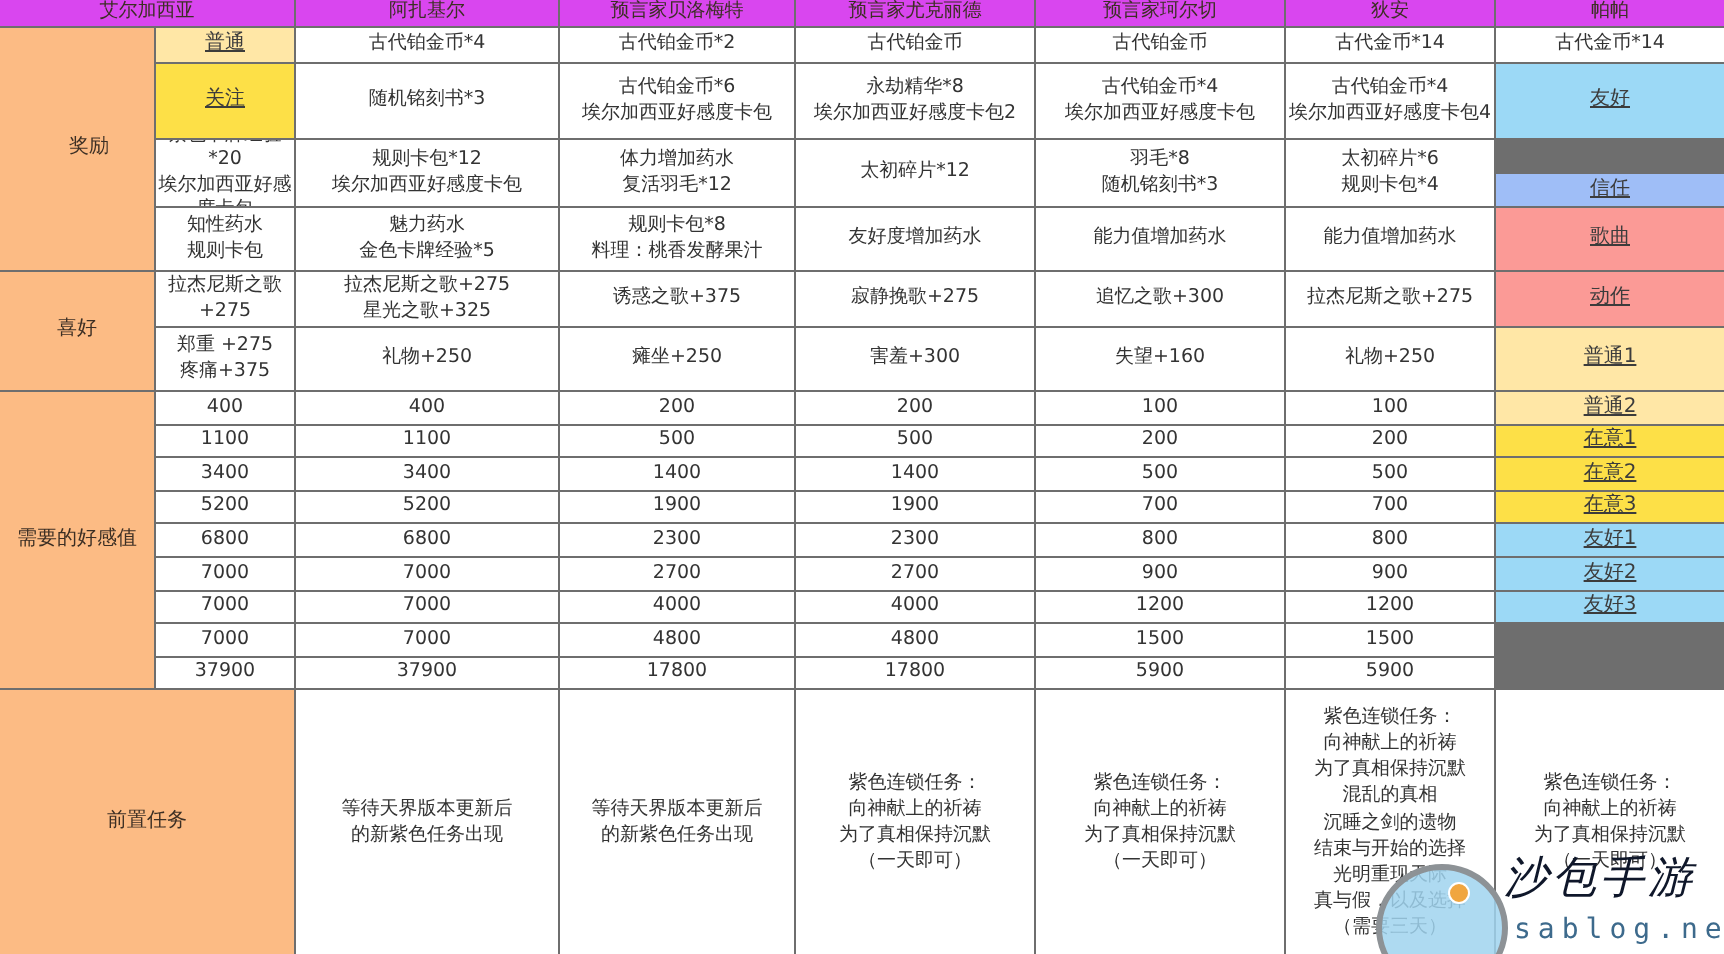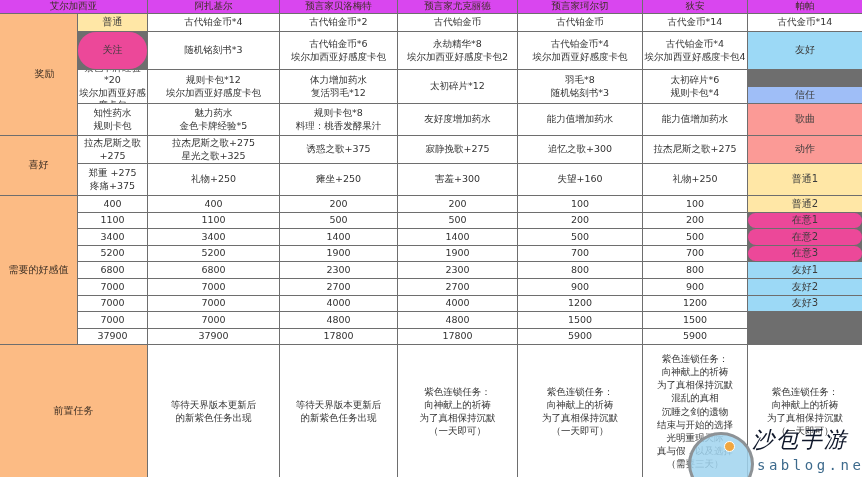--- a/index.html
+++ b/index.html
@@ -10,25 +10,25 @@
     display:grid; gap:1px; background:#6e6e6e;
     grid-template-columns: 77px 69px 131px 117px 119px 124px 104px 114px;
     grid-template-rows: 13px 17px 37px 33px 31px 27px 31px repeat(9, 15.6px) 131.6px;
   }
   .c { display:flex; align-items:center; justify-content:center; text-align:center;
        white-space:pre-line; font-size:9.5px; line-height:12.5px; color:#333; background:#fff;
        overflow:hidden; }
   .hd { background:#d946ef; color:#3c2f24; font-size:9.5px; }
   .sec { background:#fcbb84; color:#3c2f24; font-size:10px; }
   .y { background:#ffe7a6; }
-  .g { background:#ec4899;border-radius:18px; }
+  .g { background:#fde047; }
   .lb { background:#9cd9f6; }
   .b { background:#9fbef7;margin-top:17px; }
   .s { background:#fb9a96;text-align:right; }
-  .sub { color:#3c3c3c; font-size:10px; }
+  .sub { color:#3c3c3c; font-size:10px;text-decoration:underline; }
   .pre { line-height:13.2px; }
   .mascot { position:absolute; left:688px; top:432px; width:60px; height:58px; border-radius:50%;
             background:rgba(160,212,238,0.85); border:3px solid #8d9296; }
   .mascot-dot { position:absolute; left:724px; top:441px; width:9px; height:9px; border-radius:50%;
                 background:#f0a640; border:1px solid #fff; }
   .wm-cn { position:absolute; left:752px; top:426px; font-size:22px; color:#0f172a; letter-spacing:2px;
            font-family:"DejaVu Sans",sans-serif; line-height:28px;font-style:italic; }
   .wm-en { position:absolute; left:757px; top:456px; font-size:14px; color:#3d6a8c; letter-spacing:3.5px;
            font-family:"DejaVu Sans Mono",monospace; line-height:18px; }
 </style>

